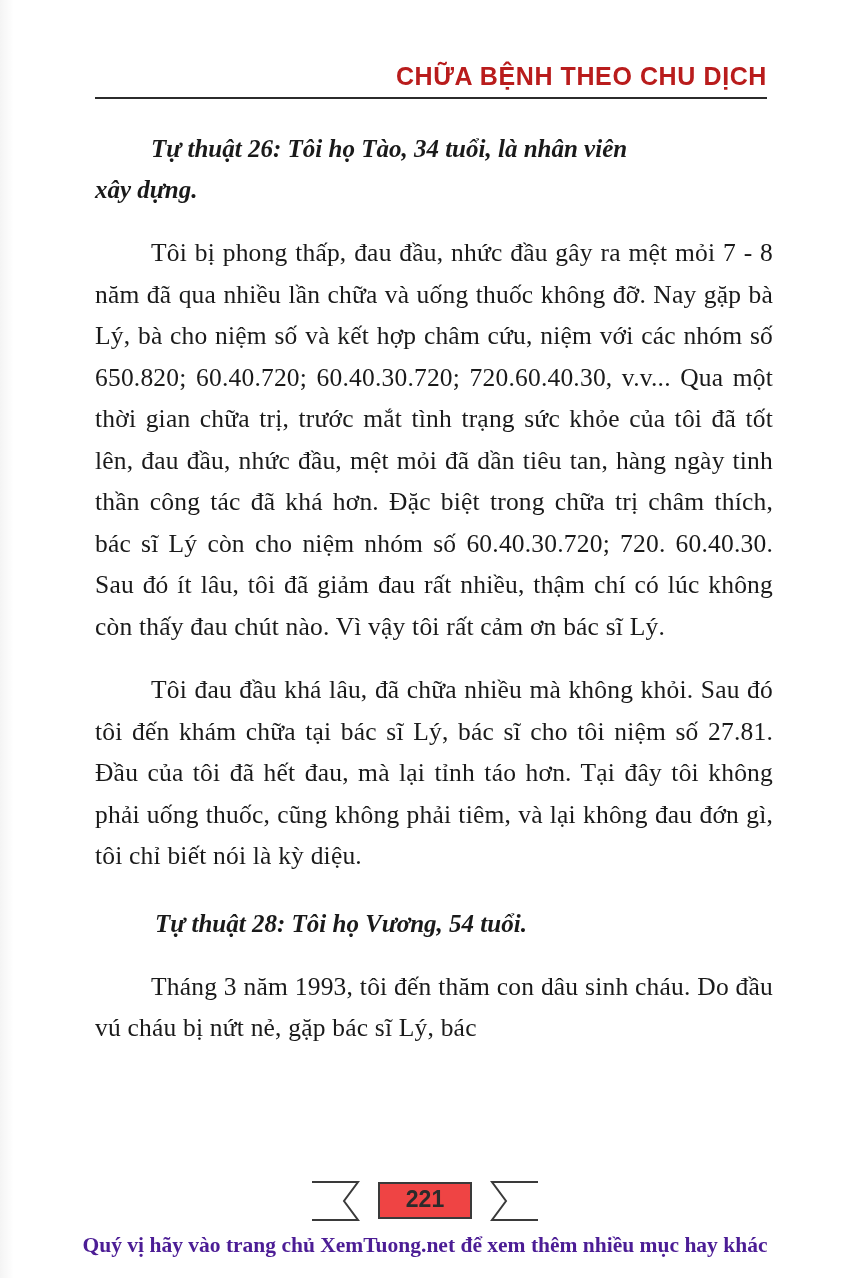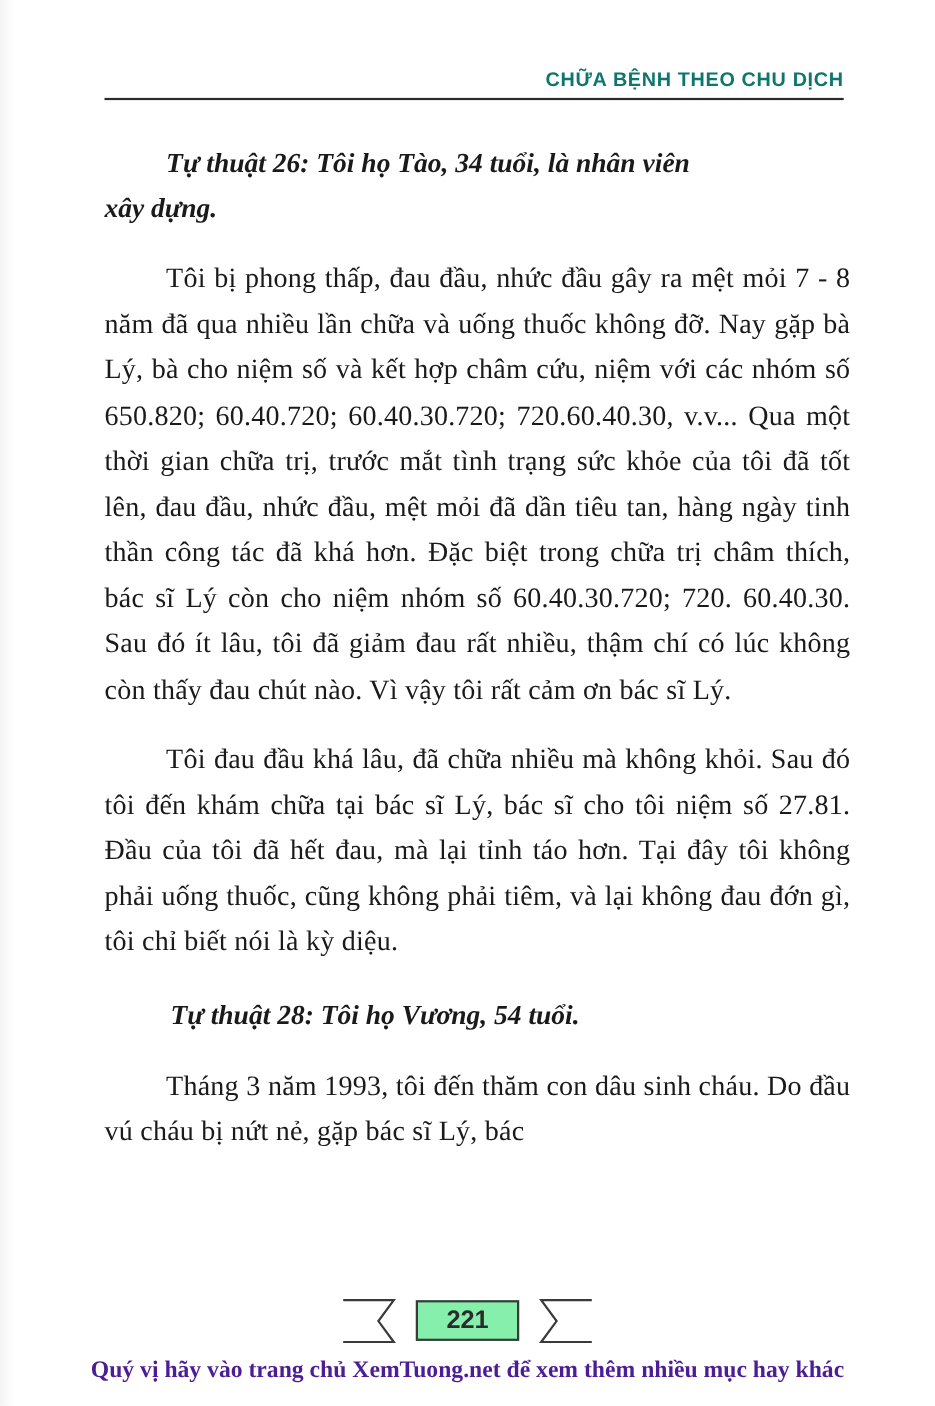--- a/index.html
+++ b/index.html
@@ -25,23 +25,23 @@
   .header {
     position: absolute;
     top: 62px;
     left: 95px;
     width: 672px;
     text-align: right;
   }
   .header-title {
     font-family: "Liberation Sans", sans-serif;
     font-weight: bold;
-    font-size: 18px;
+    font-size: 25px;
     letter-spacing: 0.6px;
-    color: #0f766e;
+    color: #b91c1c;
     white-space: nowrap;
   }
   .header-rule {
     margin-top: 6px;
     border-top: 2.2px solid #2b2b2b;
     width: 672px;
   }
 
   
   .content {
@@ -111,21 +111,21 @@
     align-items: center;
     justify-content: center;
   }
   .ribbon .box {
     border: 2px solid #3a3a3a;
     padding: 2px 26px 4px 26px;
     font-family: "Liberation Sans", sans-serif;
     font-weight: bold;
     font-size: 23px;
     color: #2b2b2b;
-    background: #86efac;
+    background: #ef4444;
     position: relative;
     z-index: 2;
   }
   .ribbon-svg {
     position: absolute;
     left: 50%;
     top: 50%;
     transform: translate(-50%, -50%);
   }
 

